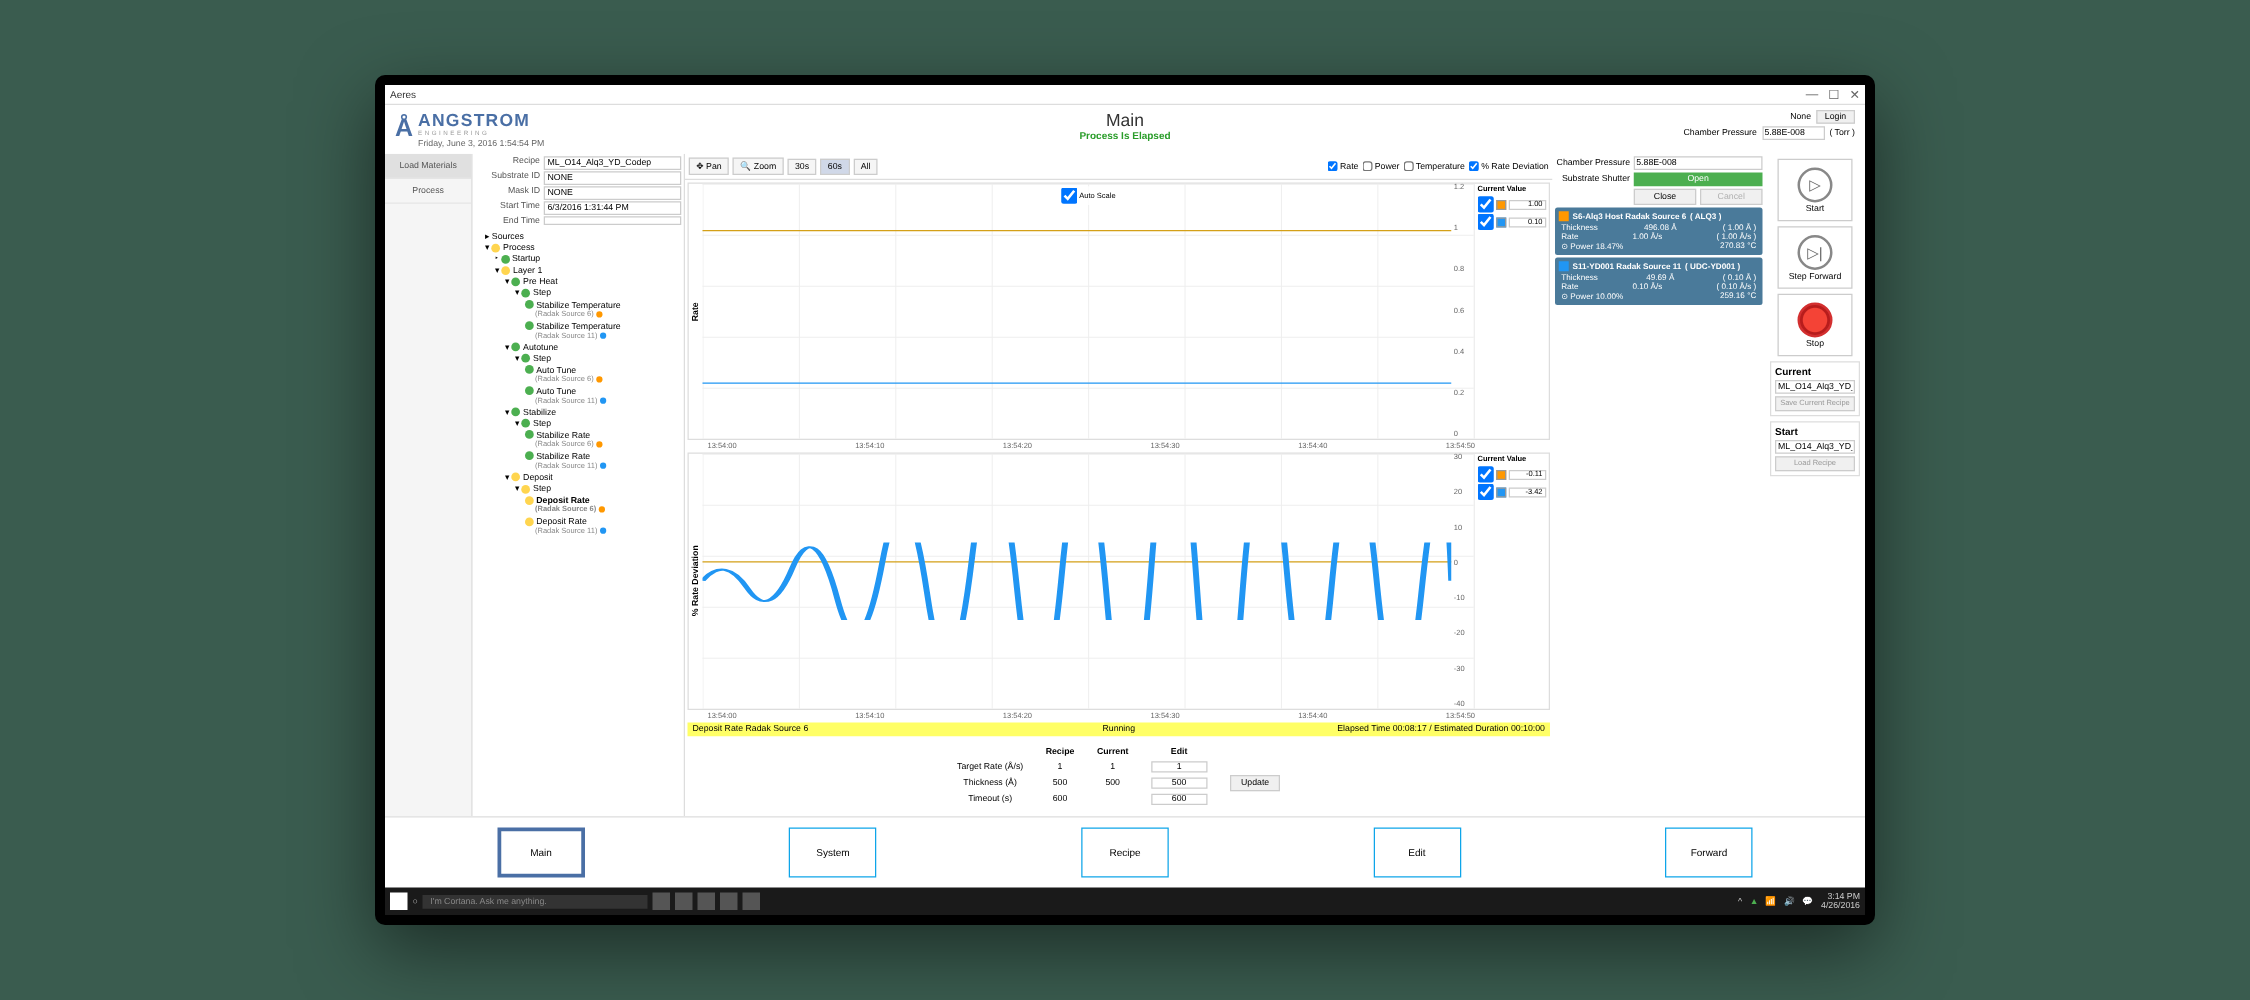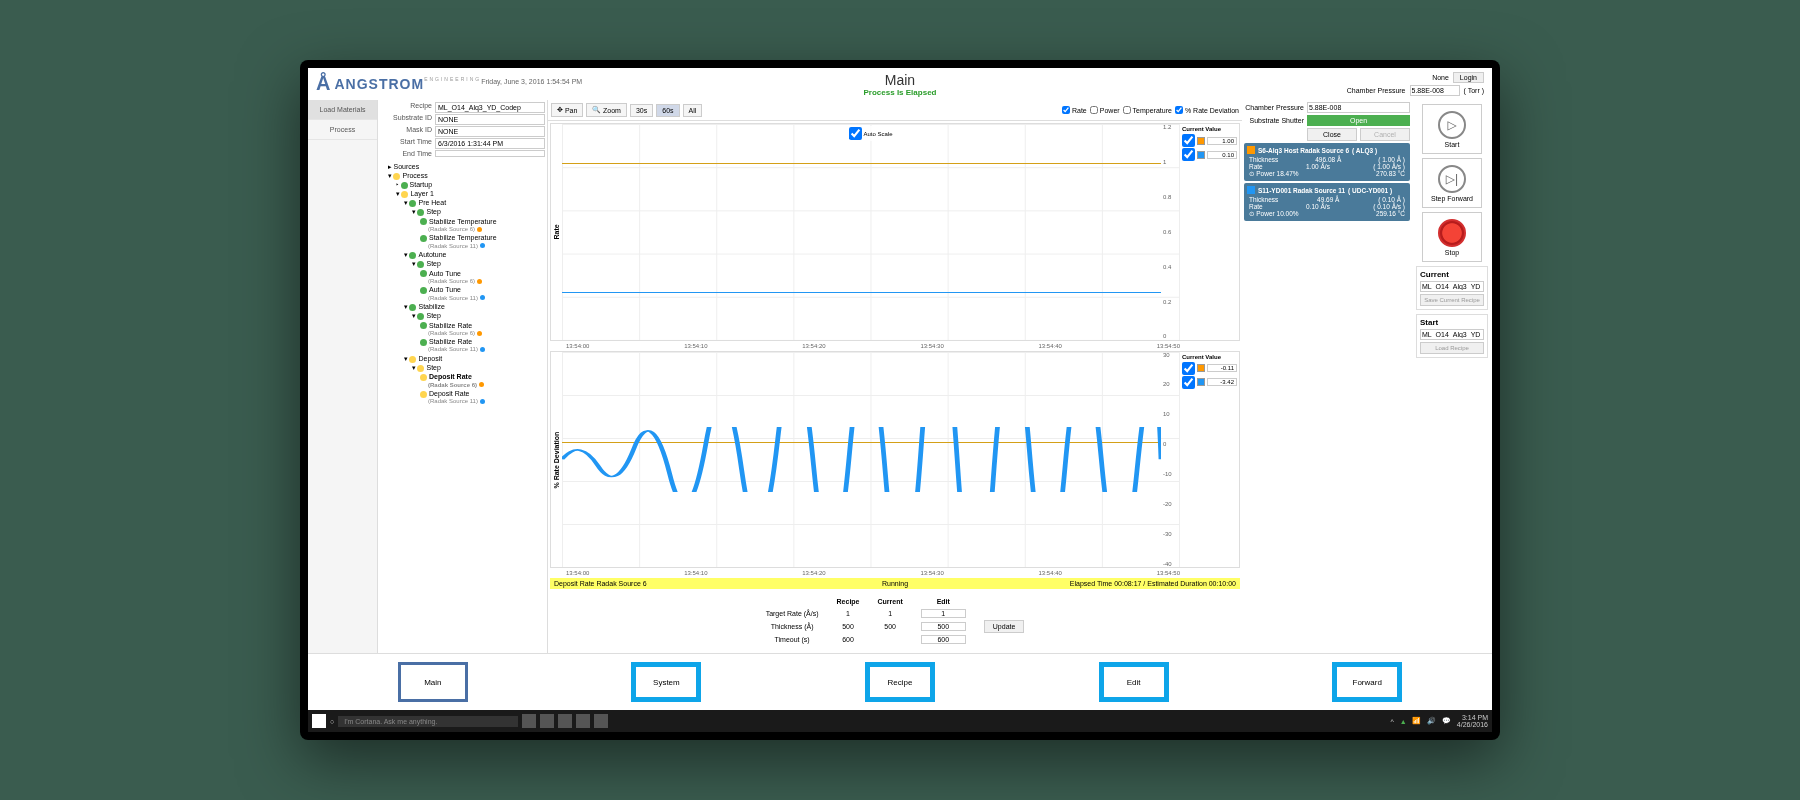--- a/index.html
+++ b/index.html
@@ -5,21 +5,21 @@
 *{box-sizing:border-box;margin:0;padding:0;font-family:"Segoe UI",Arial,sans-serif}
 body{background:#3a5c4f;display:flex;align-items:center;justify-content:center;height:800px;width:1800px}
 .monitor{width:1200px;height:680px;background:#000;border-radius:8px;padding:8px;box-shadow:0 20px 60px rgba(0,0,0,.5)}
 .screen{width:100%;height:100%;background:#fff;display:flex;flex-direction:column;font-size:8px;overflow:hidden}
 .titlebar{height:16px;background:#fff;display:flex;align-items:center;padding:0 4px;border-bottom:1px solid #ddd}
 .titlebar .app{font-size:8px;color:#333}
 .titlebar .wbtns{margin-left:auto;display:flex;gap:8px;font-size:10px;color:#666}
 .header{display:flex;align-items:flex-start;padding:4px 8px;position:relative}
 .logo{display:flex;align-items:center;gap:4px}
 .logo-icon{font-size:20px;font-weight:bold;color:#4a6fa5}
-.logo-text{display:flex;flex-direction:row}
+.logo-text{display:flex;flex-direction:column}
 .logo-name{font-size:14px;font-weight:bold;color:#4a6fa5;letter-spacing:1px}
 .logo-sub{font-size:5px;color:#999;letter-spacing:2px}
 .logo-date{font-size:7px;color:#666;margin-top:2px}
 .page-title{position:absolute;left:50%;transform:translateX(-50%);text-align:center}
 .page-title h1{font-size:14px;font-weight:normal;color:#333}
 .page-title .status{font-size:8px;color:#2a9d2a;font-weight:bold}
 .header-right{margin-left:auto;display:flex;flex-direction:column;gap:2px;align-items:flex-end;font-size:7px}
 .header-right .row{display:flex;gap:4px;align-items:center}
 .header-right input{width:50px;font-size:7px;border:1px solid #ccc;padding:1px}
 .header-right button{font-size:7px;padding:1px 6px;border:1px solid #ccc;background:#f0f0f0}
@@ -80,35 +80,43 @@
 .src-card .row span:nth-child(2){flex:1;text-align:center}
 .ctrl-buttons{width:80px;display:flex;flex-direction:column;gap:4px;padding:4px;align-items:center}
 .ctrl-btn{width:60px;height:50px;border:1px solid #ccc;background:#fff;display:flex;flex-direction:column;align-items:center;justify-content:center;font-size:7px;gap:2px}
 .ctrl-btn .icon{width:28px;height:28px;border:2px solid #888;border-radius:50%;display:flex;align-items:center;justify-content:center;font-size:12px;color:#666}
 .ctrl-btn.stop .icon{border-color:#d32f2f;background:radial-gradient(circle,#f44336 55%,#b71c1c 60%)}
 .panel{border:1px solid #ddd;padding:3px;width:100%}
 .panel .title{font-weight:bold;margin-bottom:2px}
 .panel input,.panel select{width:100%;font-size:7px;border:1px solid #ccc;padding:1px;margin-bottom:2px}
 .panel button{width:100%;font-size:6px;padding:2px;border:1px solid #ccc;background:#f0f0f0;color:#999}
 .bottomnav{display:flex;justify-content:space-around;padding:8px;border-top:1px solid #ddd}
-.bottomnav .tab{width:70px;height:40px;border:5px solid #0ea5e9;display:flex;align-items:center;justify-content:center;font-size:8px;background:#fff}
+.bottomnav .tab{width:70px;height:40px;border:1px solid #0ea5e9;display:flex;align-items:center;justify-content:center;font-size:8px;background:#fff}
 .bottomnav .tab.active{border:3px solid #4a6fa5}
 .taskbar{height:22px;background:#1a1a1a;display:flex;align-items:center;padding:0 4px;color:#ccc;font-size:7px;gap:4px}
 .taskbar .win{width:14px;height:14px;background:#fff}
 .taskbar .search{background:#333;padding:2px 6px;width:180px;color:#888}
 .taskbar .tray{margin-left:auto;display:flex;gap:6px;align-items:center}
 .taskbar .app-icon{width:14px;height:14px;background:#555}
 svg{display:block}
 </style>
 </head>
 <body>
 
 <div class="monitor">
 <div class="screen">
 
+<div class="titlebar">
+  <span class="app">Aeres</span>
+  <div class="wbtns">
+    <span>—</span>
+    <span>☐</span>
+    <span>✕</span>
+  </div>
+</div>
 
 <div class="header">
   <div class="logo">
     <span class="logo-icon">Å</span>
     <div class="logo-text">
       <span class="logo-name">ANGSTROM</span>
       <span class="logo-sub">ENGINEERING</span>
       <span class="logo-date">Friday, June 3, 2016 1:54:54 PM</span>
     </div>
   </div>

